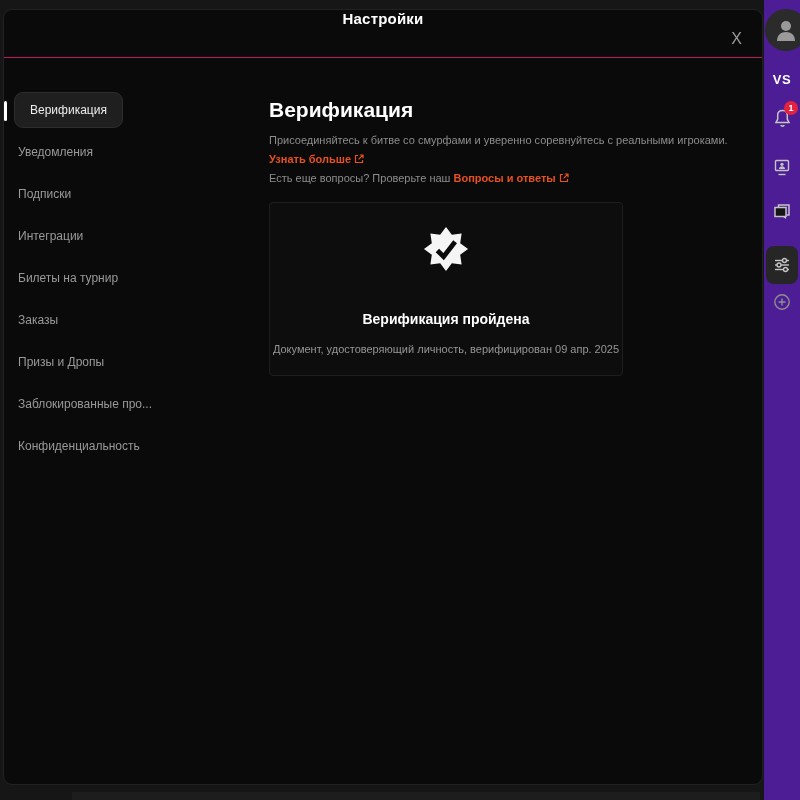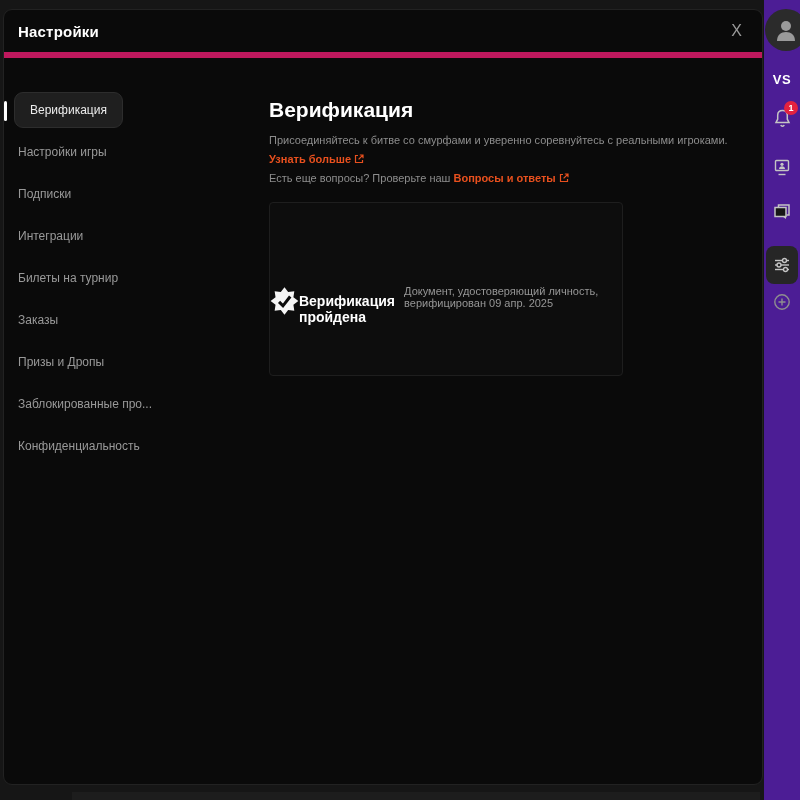--- a/index.html
+++ b/index.html
@@ -9,22 +9,22 @@
     font-family:"Liberation Sans", sans-serif;
     -webkit-font-smoothing:antialiased;
   }
   
   .dialog{
     position:absolute;left:3px;top:9px;width:760px;height:776px;
     background:#0a0a0a;border:1px solid #222;border-radius:9px;
     box-sizing:border-box;
   }
   .dialog-header{
-    height:48px;border-bottom:6px solid #be185d;
-    display:flex;align-items:center;padding:0 14px;box-sizing:border-box;
+    height:48px;border-bottom:1px solid #be185d;
+    display:flex;align-items:center;padding:0 14px;box-sizing:border-box;flex-direction:column;
   }
   .dialog-title{color:#fff;font-size:15px;font-weight:bold;letter-spacing:.2px;}
   .close-btn{
     margin-left:auto;color:#9a9a9a;font-size:16px;line-height:1;
     cursor:pointer;padding:4px 6px;background:none;border:none;
     font-family:"Liberation Sans", sans-serif;
   }
   
   .settings-nav{
     position:absolute;left:0;top:57px;width:250px;
@@ -46,21 +46,21 @@
   }
   
   .main{position:absolute;left:265px;top:88px;width:470px;}
   .main h1{margin:0;color:#fff;font-size:21px;font-weight:bold;}
   .intro{margin-top:9px;font-size:11px;line-height:19px;color:#8d8d8d;}
   .link{color:var(--accent);font-weight:bold;text-decoration:none;cursor:pointer;}
   .ext-icon{display:inline-block;width:10px;height:10px;margin-left:3px;vertical-align:-1px;color:var(--accent);}
   .verify-card{
     position:absolute;left:265px;top:192px;width:354px;height:174px;
     background:#0d0d0d;border:1px solid #1e1e1e;border-radius:4px;
-    box-sizing:border-box;display:flex;flex-direction:row;align-items:center;
+    box-sizing:border-box;display:flex;flex-direction:column;align-items:center;
   }
   .verify-badge{margin-top:23px;width:46px;height:46px;}
   .verify-title{margin-top:39px;color:#fff;font-size:14px;font-weight:bold;}
   .verify-sub{margin-top:16px;color:#969696;font-size:11px;}
   
   .toolbar{position:absolute;left:764px;top:0;width:36px;height:800px;background:#4c1d95;}
   .tb-item{position:absolute;left:0;width:36px;display:flex;justify-content:center;cursor:pointer;}
   .avatar{
     position:absolute;left:765px;top:9px;width:42px;height:42px;border-radius:50%;
     background:#2b2b2b;overflow:hidden;cursor:pointer;
@@ -88,21 +88,21 @@
 <body>
 
 <div class="dialog" style="--accent:#e8501e;">
   <div class="dialog-header">
     <span class="dialog-title">Настройки</span>
     <button class="close-btn">X</button>
   </div>
 
   <ul class="settings-nav">
     <li class="selected">Верификация</li>
-    <li>Настройки игры</li>
+    <li>Уведомления</li>
     <li>Подписки</li>
     <li>Интеграции</li>
     <li>Билеты на турнир</li>
     <li>Заказы</li>
     <li>Призы и Дропы</li>
     <li>Заблокированные про...</li>
     <li>Конфиденциальность</li>
   </ul>
 
   <div class="main">

